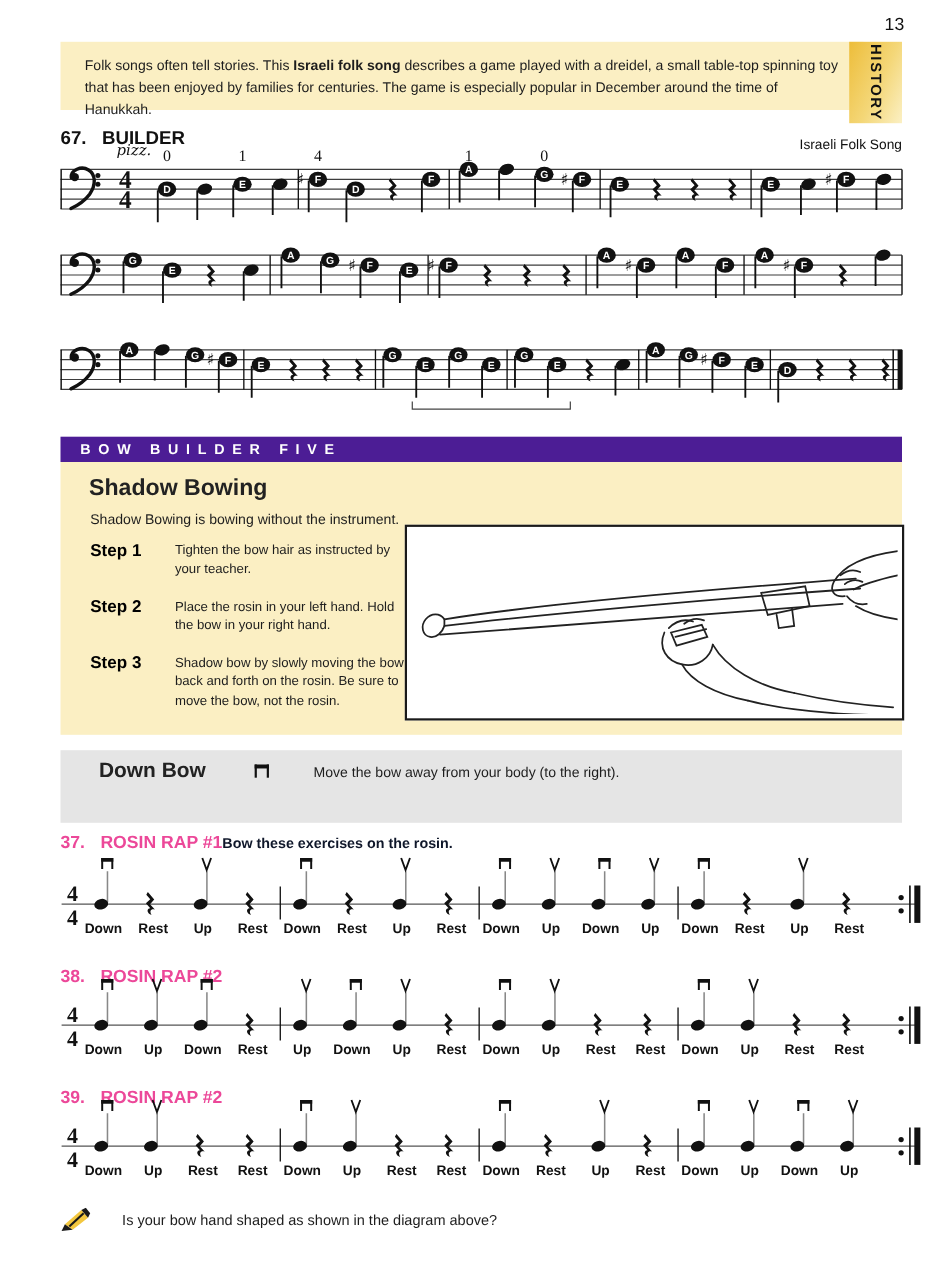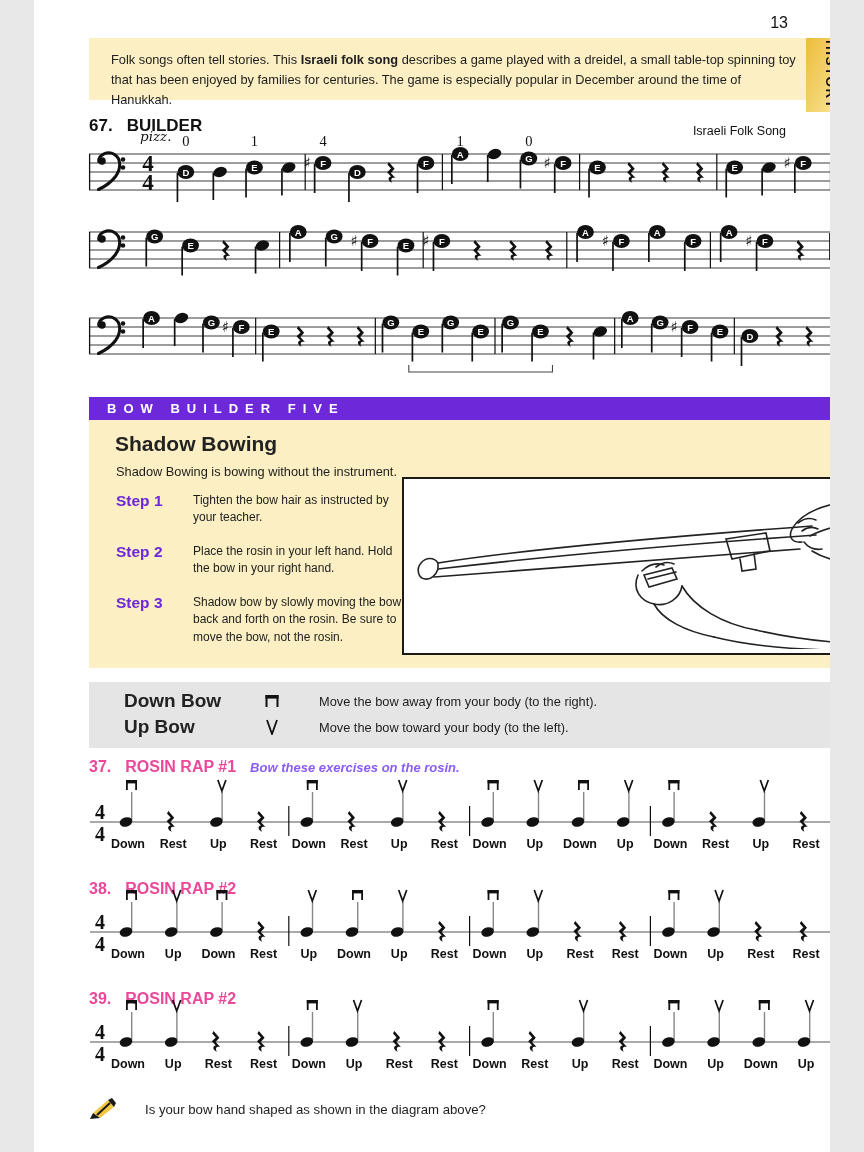--- a/index.html
+++ b/index.html
@@ -1,52 +1,52 @@
 <!DOCTYPE html>
 <html><head>
 <meta charset="utf-8">
 <style>
   html,body{margin:0;padding:0;background:#e8e8e8;}
-  .page{position:relative;width:796px;height:1152px;background:#ffffff;
+  .page{position:relative;width:864px;height:1152px;background:#ffffff;
         font-family:"Liberation Sans",sans-serif;color:#1c1c1c;overflow:hidden;margin:0 auto;}
   .abs{position:absolute;}
   .page-number{top:14px;right:42px;font-size:16px;color:#111;}
   .intro-box{left:55px;top:38px;width:686px;height:38px;background:#FBEFC3;
              padding:12px 22px;font-size:12.8px;line-height:1.55;color:#1d1d1d;}
   .intro-box b{font-weight:bold;}
   .history-tab{left:772px;top:38px;width:48px;height:74px;
                background:linear-gradient(115deg,#EDBD3A 0%,#F4D778 55%,#FBF0C4 100%);
                display:flex;align-items:center;justify-content:center;}
   .history-tab span{writing-mode:vertical-rl;font-weight:bold;font-size:13.5px;
                letter-spacing:1.5px;color:#111;}
   .ex-head{font-weight:bold;font-size:17px;color:#111;white-space:nowrap;}
   .ex-head .num{margin-right:14px;}
   .credit{top:124px;right:44px;font-size:12.5px;color:#111;}
   .staff-wrap{left:50px;width:775px;}
-  .banner{left:55px;top:397px;width:765px;height:23px;background:#6d28d9;
+  .banner{left:55px;top:397px;width:765px;height:23px;background:#4c1d95;
           display:flex;align-items:center;}
   .banner span{color:#fff;font-weight:bold;font-size:13px;letter-spacing:7px;
           padding-left:18px;white-space:nowrap;}
   .bb-box{left:55px;top:420px;width:765px;height:248px;background:#FBEFC3;}
   .bb-heading{position:absolute;left:26px;top:12px;font-size:21px;font-weight:bold;color:#222;}
   .bb-intro{position:absolute;left:27px;top:44px;font-size:12.8px;color:#1d1d1d;}
   .bb-step{position:absolute;left:27px;width:290px;}
-  .bb-step .slabel{position:absolute;left:0;top:0;font-weight:bold;font-size:15.5px;color:#6d28d9;}
+  .bb-step .slabel{position:absolute;left:0;top:0;font-weight:bold;font-size:15.5px;color:#000000;}
   .bb-step .stext{margin-left:77px;font-size:12px;line-height:1.45;color:#1d1d1d;}
   .illo-box{position:absolute;left:313px;top:57px;width:450px;height:174px;
             background:#fff;border:2px solid #1a1a1a;}
   .bow-box{left:55px;top:682px;width:765px;height:66px;background:#e5e5e5;}
   .bow-row{position:absolute;left:35px;display:flex;align-items:center;}
   .bow-term{width:140px;font-weight:bold;font-size:19px;color:#222;}
   .bow-sym{width:55px;display:flex;align-items:center;}
   .bow-desc{font-size:12.8px;color:#1d1d1d;}
   .rr-head{left:55px;white-space:nowrap;}
   .rr-head .num,.rr-head .ttl{font-weight:bold;font-size:16px;color:#ec4899;}
   .rr-head .num{margin-right:14px;}
-  .rr-head .sub{font-style:italic;font-weight:600;font-size:13px;margin-left:14px;color:#8b5cf6;}
+  .rr-head .sub{font-weight:600;font-size:13px;margin-left:0;color:#0f172a;}
   .rhythm-wrap{left:50px;width:810px;}
   .footer{left:55px;top:1098px;display:flex;align-items:center;}
   .footer .q{margin-left:28px;font-size:13.2px;color:#1d1d1d;}
   svg text{user-select:none;}
 </style>
 </head>
 <body>
 
 <div class="page">
 
@@ -473,29 +473,20 @@
       <span class="bow-term">Down Bow</span>
       <span class="bow-sym">
         <svg width="16" height="14" viewBox="0 0 16 14">
             <rect x="1.5" y="1" width="13" height="3.6" fill="#111"></rect>
             <rect x="1.5" y="1" width="2" height="12" fill="#111"></rect>
             <rect x="12.5" y="1" width="2" height="12" fill="#111"></rect>
           </svg>
       </span>
       <span class="bow-desc">Move the bow away from your body (to the right).</span>
     </div>
-    <div class="bow-row" style="top:34px;">
-      <span class="bow-term">Up Bow</span>
-      <span class="bow-sym">
-        <svg width="16" height="16" viewBox="0 0 16 16">
-            <path d="M3,1 L8,15 L13,1" fill="none" stroke="#111" stroke-width="1.8"></path>
-          </svg>
-      </span>
-      <span class="bow-desc">Move the bow toward your body (to the left).</span>
-    </div>
   </div>
 
   <div class="abs rr-head" style="top:758px;">
     <span class="num">37.</span><span class="ttl">ROSIN RAP #1</span><span class="sub">Bow these exercises on the rosin.</span>
   </div>
   <div class="abs rhythm-wrap" style="top:776px;height:84px;"><svg width="810" height="84" viewBox="0 0 810 84" font-family="'Liberation Sans',sans-serif">
         <line x1="6" y1="46" x2="782" y2="46" stroke="#555" stroke-width="1.2"></line>
         <text x="16" y="43" font-family="'Liberation Serif',serif" font-weight="bold" font-size="20" text-anchor="middle" fill="#111">4</text>
         <text x="16" y="65" font-family="'Liberation Serif',serif" font-weight="bold" font-size="20" text-anchor="middle" fill="#111">4</text>
         <g>

